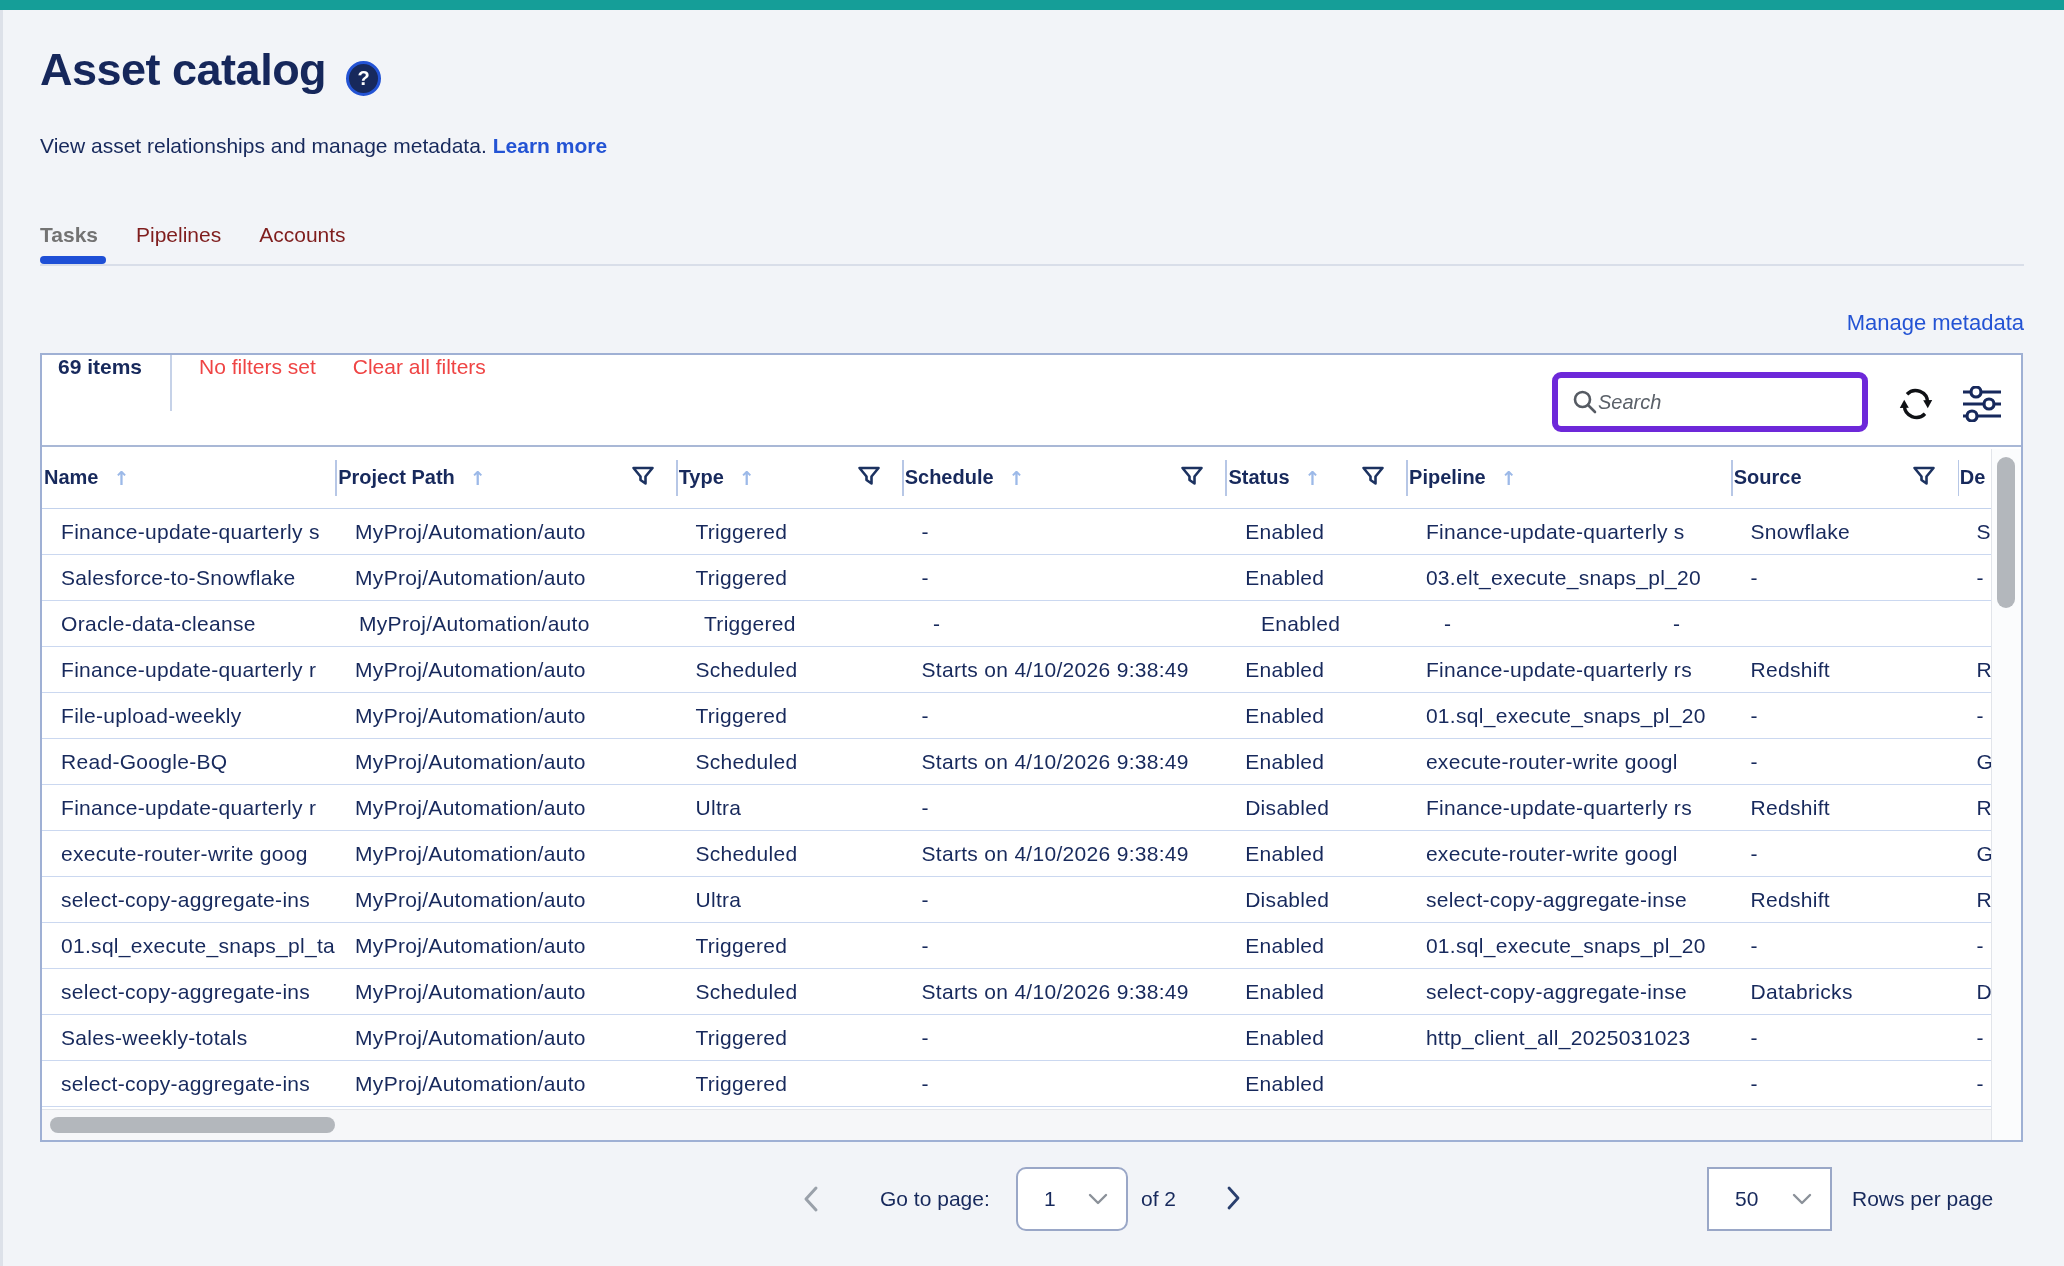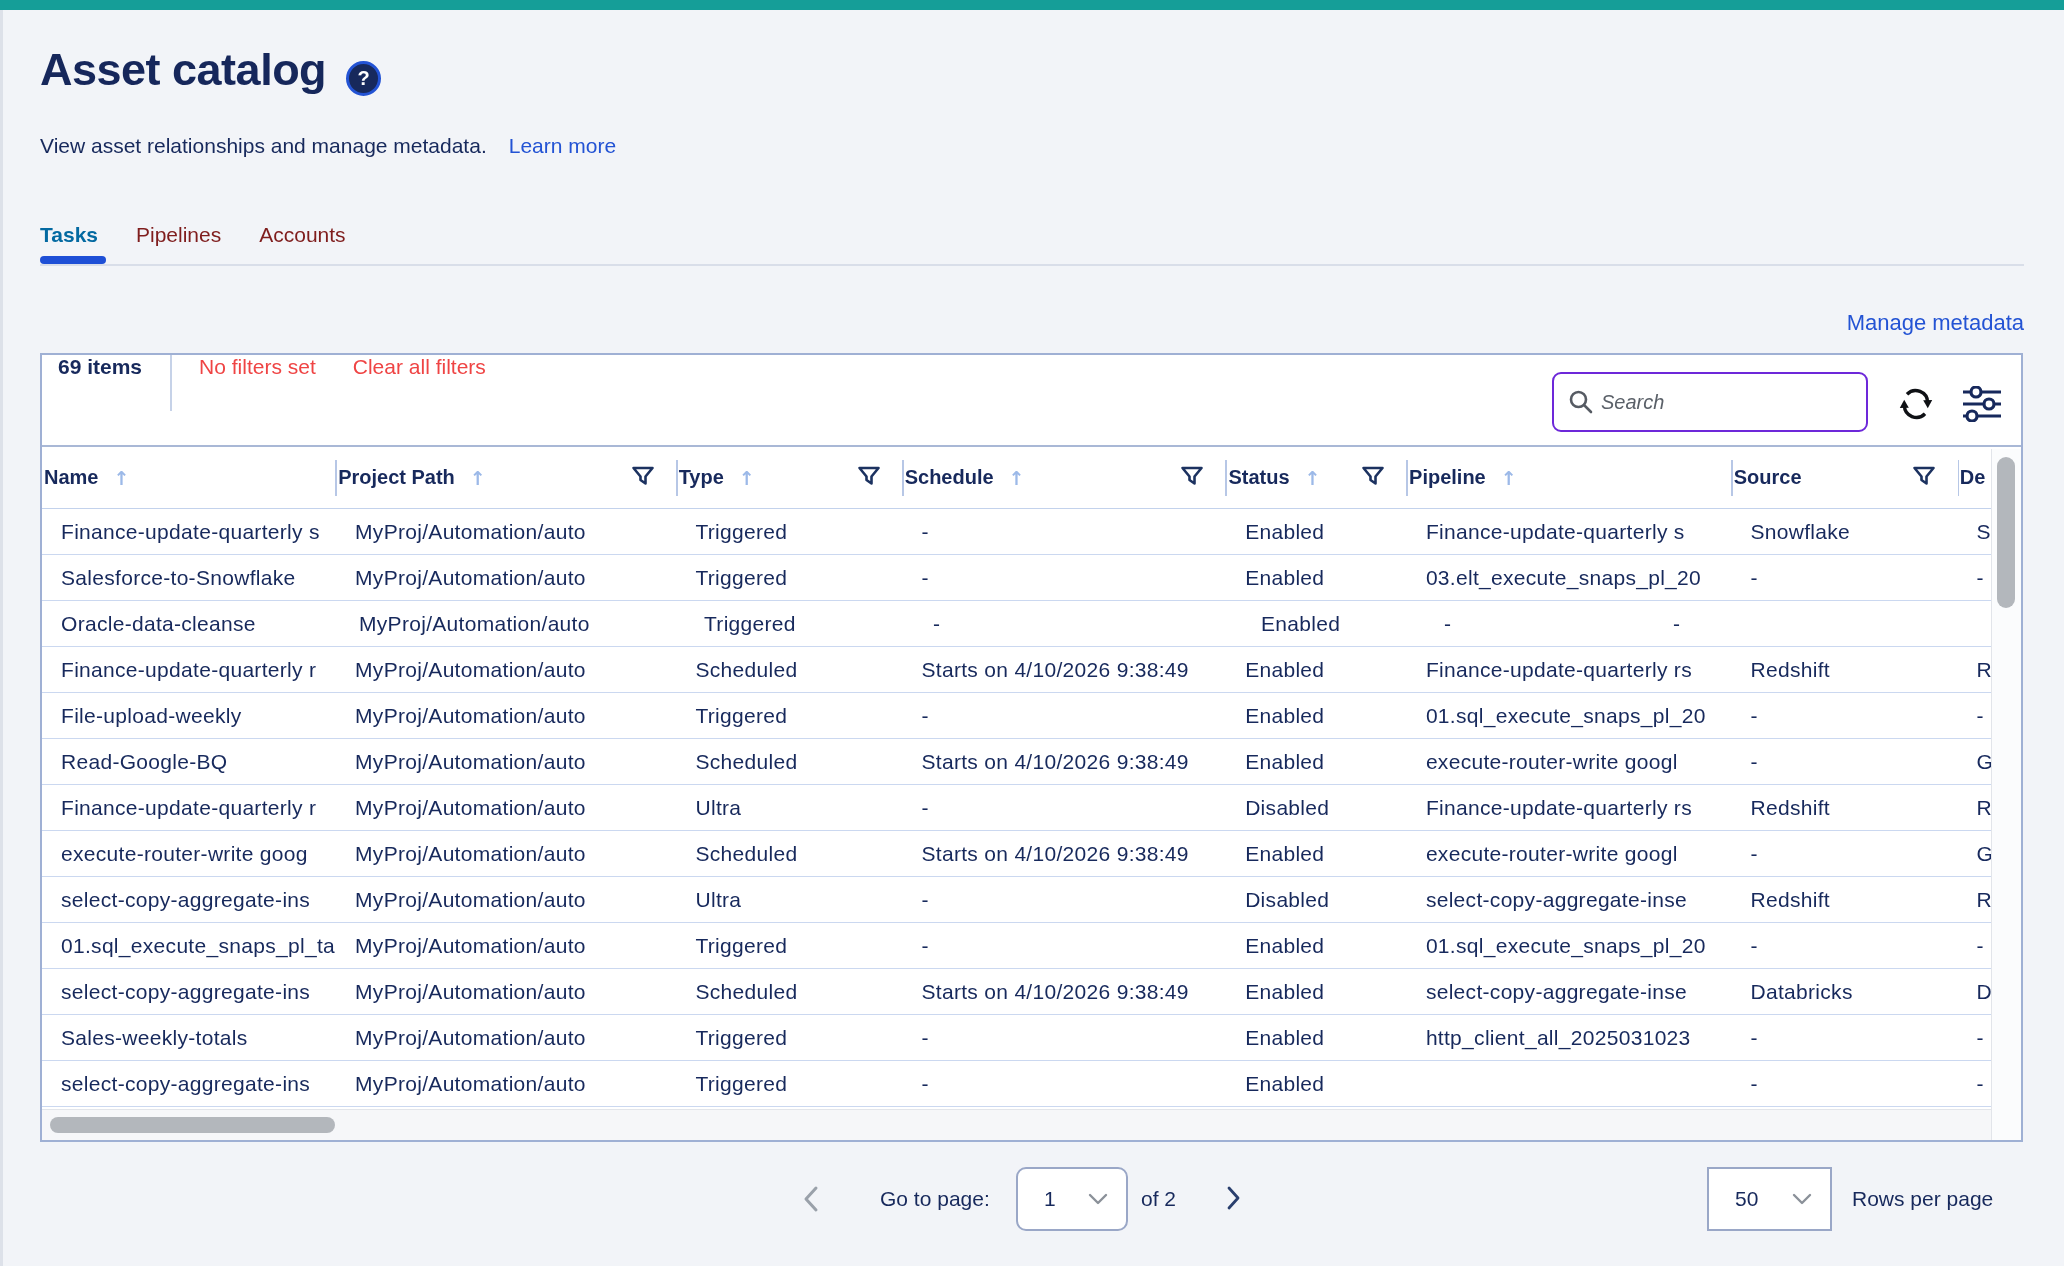--- a/index.html
+++ b/index.html
@@ -4,34 +4,34 @@
 <style>
   *{box-sizing:border-box;margin:0;padding:0}
   html,body{width:2064px;height:1266px}
   body{position:relative;background:#f2f4f8;font-family:"Liberation Sans",sans-serif;color:#17295c;overflow:hidden}
   .teal-bar{position:absolute;top:0;left:0;width:100%;height:10px;background:#159e98}
   .left-strip{position:absolute;top:10px;left:0;width:3px;height:1256px;background:#dde1e9}
   .title-row{position:absolute;left:40px;top:44px;display:flex;align-items:flex-end;gap:20px}
   .page-title{font-size:45px;font-weight:700;letter-spacing:-0.5px;color:#16275b}
   .help-icon{width:35px;height:35px;border-radius:50%;background:#17295c;border:3px solid #2353d4;color:#fff;font-size:20px;font-weight:700;display:flex;align-items:center;justify-content:center}
   .subtitle{position:absolute;left:40px;top:134px;font-size:21px;color:#17295c}
-  .learn-more{color:#2353d4;font-weight:400;margin-left:22px}
+  .learn-more{color:#2353d4;font-weight:700;margin-left:6px}
   .tabs{position:absolute;left:40px;top:223px;display:flex;font-size:21px}
   .tab{margin-right:38px;color:#7f1d1d}
-  .tab.active{color:#0369a1;font-weight:700}
+  .tab.active{color:#737373;font-weight:700}
   .tab-underline{position:absolute;left:40px;top:256px;width:66px;height:8px;background:#1e4fd6;border-radius:4px}
   .tabs-divider{position:absolute;left:40px;top:264px;width:1984px;height:1.5px;background:#d9dee9}
   .manage-metadata{position:absolute;right:40px;top:310px;font-size:22px;color:#2353d4}
   .table{position:absolute;left:40px;top:353px;width:1983px;height:789px;background:#fff;border:2px solid #9fb0d4}
   .frow{position:relative;height:92px;border-bottom:2px solid #a9b8d6;display:flex;align-items:flex-start;padding-left:16px}
   .count{font-size:21px;font-weight:700}
   .vdiv{width:2px;height:56px;background:#c6d2e8;margin:0 27px 0 28px}
   .flink{font-size:21px;color:#ef4444}
   .flink1{margin-right:37px}
-  .search-box{position:absolute;left:1510px;top:17px;width:316px;height:60px;border:2px solid #6d28d9;border-radius:9px;display:flex;align-items:center;padding:0 14px;gap:7px;background:#fff}
+  .search-box{position:absolute;left:1510px;top:17px;width:316px;height:60px;border:6px solid #6d28d9;border-radius:9px;display:flex;align-items:center;padding:0 14px;gap:0;background:#fff}
   .search-ph{font-size:20px;font-style:italic;color:#5b6169}
   .refresh-btn{position:absolute;left:1855px;top:30px}
   .sliders-btn{position:absolute;left:1919px;top:31px}
   .hrow{height:62px;display:flex;border-bottom:1.5px solid #c3d2ec}
   .hc{position:relative;display:flex;align-items:center;padding-left:2px;font-weight:700;font-size:20px}
   .hl{white-space:nowrap}
   .arr{font-family:"DejaVu Sans",sans-serif;color:#9cb9e8;font-size:19px;font-weight:700;margin-left:15px}
   .hdiv{position:absolute;left:-1px;top:13px;width:2px;height:36px;background:#b7c7e6}
   .funnel{position:absolute;right:22px;top:18px;line-height:0}
   .c0{width:298px}.c1{width:345px}.c2{width:229px}.c3{width:328px}.c4{width:183px}.c5{width:329px}.c6{width:229px}.c7{width:64px;padding-right:0;overflow:hidden}

